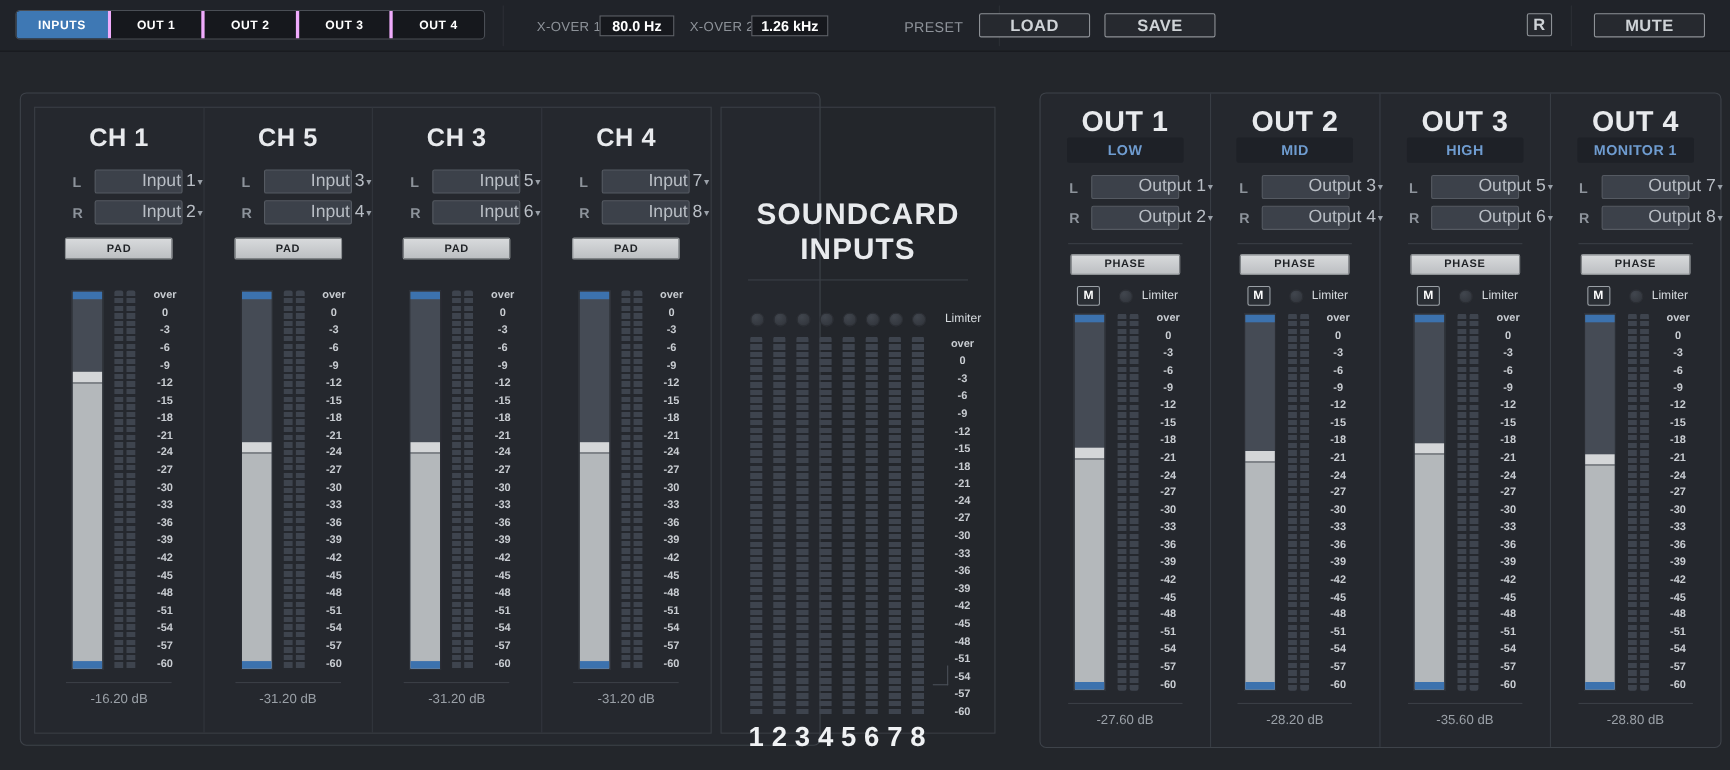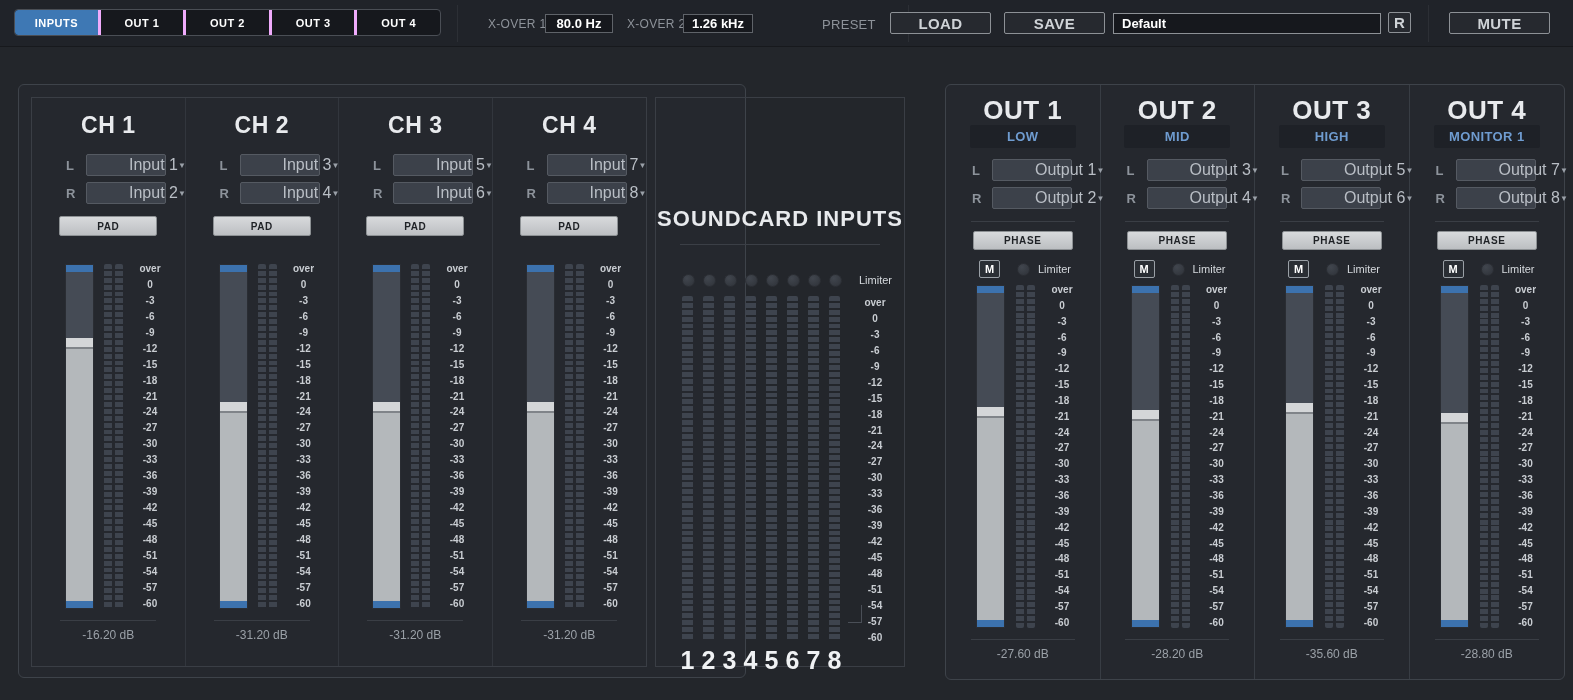--- a/index.html
+++ b/index.html
@@ -97,21 +97,21 @@
     background:repeating-linear-gradient(to bottom,var(--seg) 0 4.9px,transparent 4.9px 6.9px);}
   .vu-bar + .vu-bar{margin-left:3px;}
   .scale{margin-left:8px;width:38px;display:flex;flex-direction:column;justify-content:space-between;}
   .scale-label{display:block;text-align:center;color:var(--scale-text);font-size:10px;font-weight:bold;line-height:1;}
 
   .readout-line{margin-top:11px;width:96px;}
   .out-col .readout-line{width:104px;}
   .readout{margin-top:7px;color:var(--text-muted);font-size:12px;}
 
   
-  .sc-title{margin-top:108px;text-align:center;color:var(--text-primary);font-size:22px;font-weight:bold;letter-spacing:1px;}
+  .sc-title{margin-top:82px;text-align:center;color:var(--text-primary);font-size:27px;font-weight:bold;letter-spacing:1px;}
   .sc-underline{margin:12px auto 0;width:200px;height:1px;background:#3b3f46;}
   .sc-led-row{margin-top:29px;padding-left:26px;display:flex;gap:8px;position:relative;}
   .sc-limiter{position:absolute;right:12px;top:0;color:#d5d9dd;font-size:11px;}
   .sc-meters{margin-top:9px;padding-left:26px;height:345px;display:flex;gap:10px;position:relative;}
   .sc-bar{width:11px;border-radius:2px;
     background:repeating-linear-gradient(to bottom,var(--seg) 0 4.9px,transparent 4.9px 6.9px);}
   .sc-scale{position:absolute;right:8px;top:2px;height:345px;width:42px;display:flex;flex-direction:column;justify-content:space-between;}
   .sc-nums{margin-top:5px;padding-left:21px;display:flex;}
   .sc-num{width:21px;text-align:center;color:#f0f2f4;font-size:25px;font-weight:bold;}
   .sc-bracket{position:absolute;left:192px;top:507px;width:14px;height:18px;
@@ -130,21 +130,20 @@
   </div>
   <div class="hsep" style="left:457px"></div>
   <span class="hlabel" style="left:488px">X-OVER 1</span>
   <div class="hfield" style="left:545px;width:68px">80.0 Hz</div>
   <span class="hlabel" style="left:627px">X-OVER 2</span>
   <div class="hfield" style="left:683px;width:70px">1.26 kHz</div>
   <div class="hsep" style="left:908px"></div>
   <span class="hlabel" style="left:822px;font-size:13px">PRESET</span>
   <button class="hbtn" style="left:890px;width:101px">LOAD</button>
   <button class="hbtn" style="left:1004px;width:101px">SAVE</button>
-  <input class="preset-input" value="Default" style="">
   <button class="hbtn" style="left:1388px;width:23px;top:12px;height:21px">R</button>
   <div class="hsep" style="left:1428px"></div>
   <button class="hbtn" style="left:1449px;width:101px">MUTE</button>
 </div>
 
 <div class="panel panel-left">
   <div class="ch-box">
 
     <div class="ch-col">
       <div class="ch-title">CH 1</div>
@@ -196,21 +195,21 @@
             <span class="scale-label">-54</span>
             <span class="scale-label">-57</span>
             <span class="scale-label">-60</span>
           </div>
       </div>
       <div class="thin-line readout-line"></div>
       <div class="readout">-16.20 dB</div>
     </div>
 
     <div class="ch-col">
-      <div class="ch-title">CH 2</div>
+      <div class="ch-title">CH 5</div>
       <div class="io-row first">
         <span class="io-label">L</span>
         <div class="dropdown">
           <span class="dd-text">Input 3</span>
           <span class="dd-arrow">▼</span>
         </div>
       </div>
       <div class="io-row second">
         <span class="io-label">R</span>
         <div class="dropdown">

